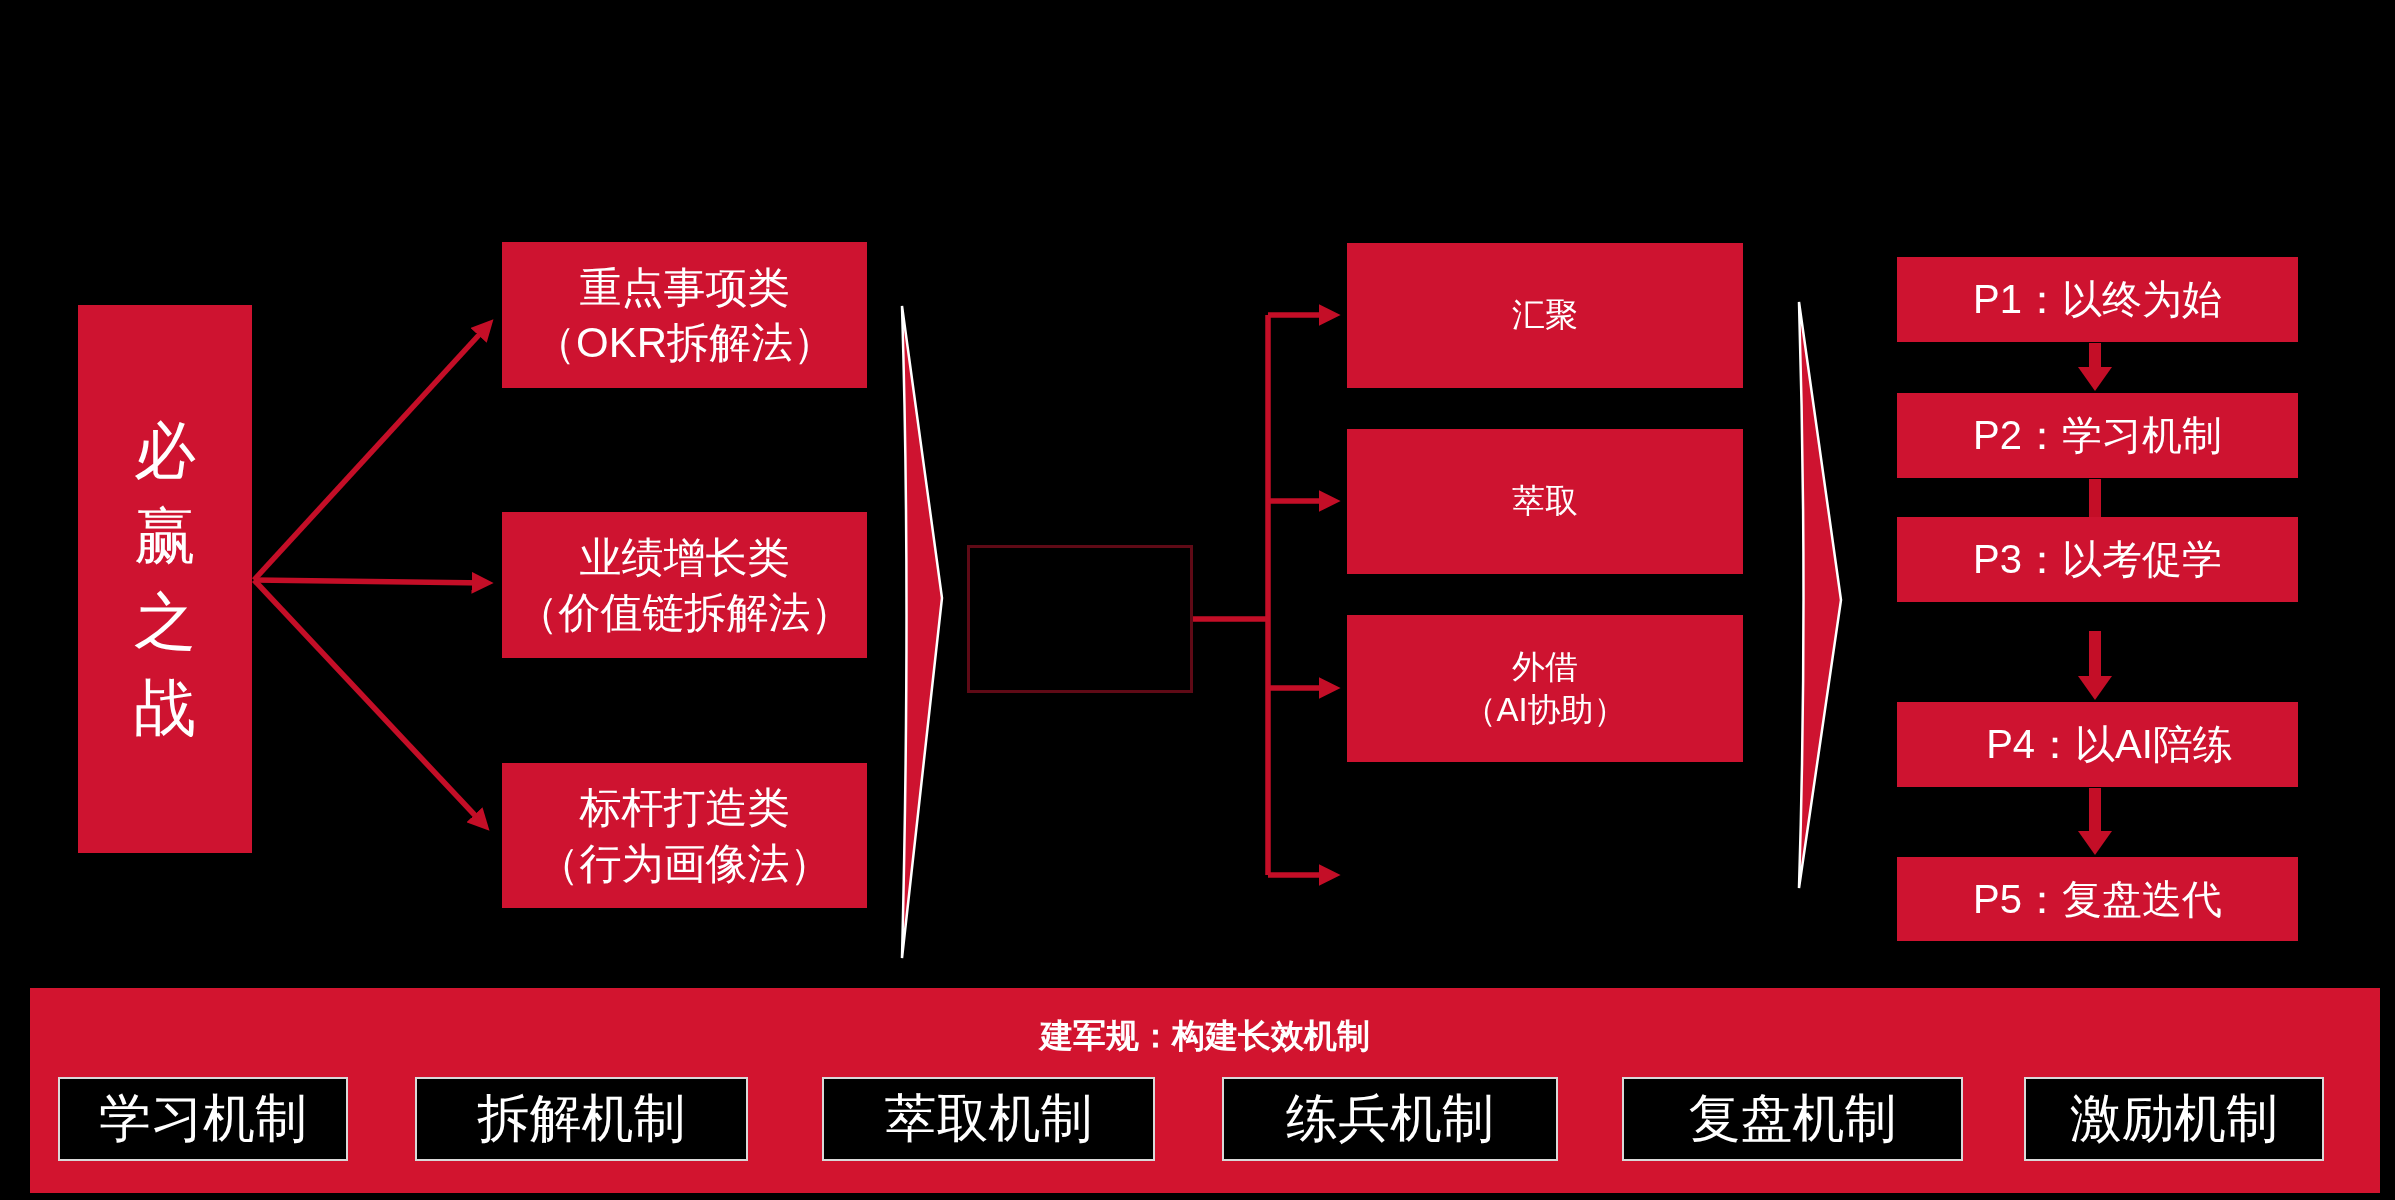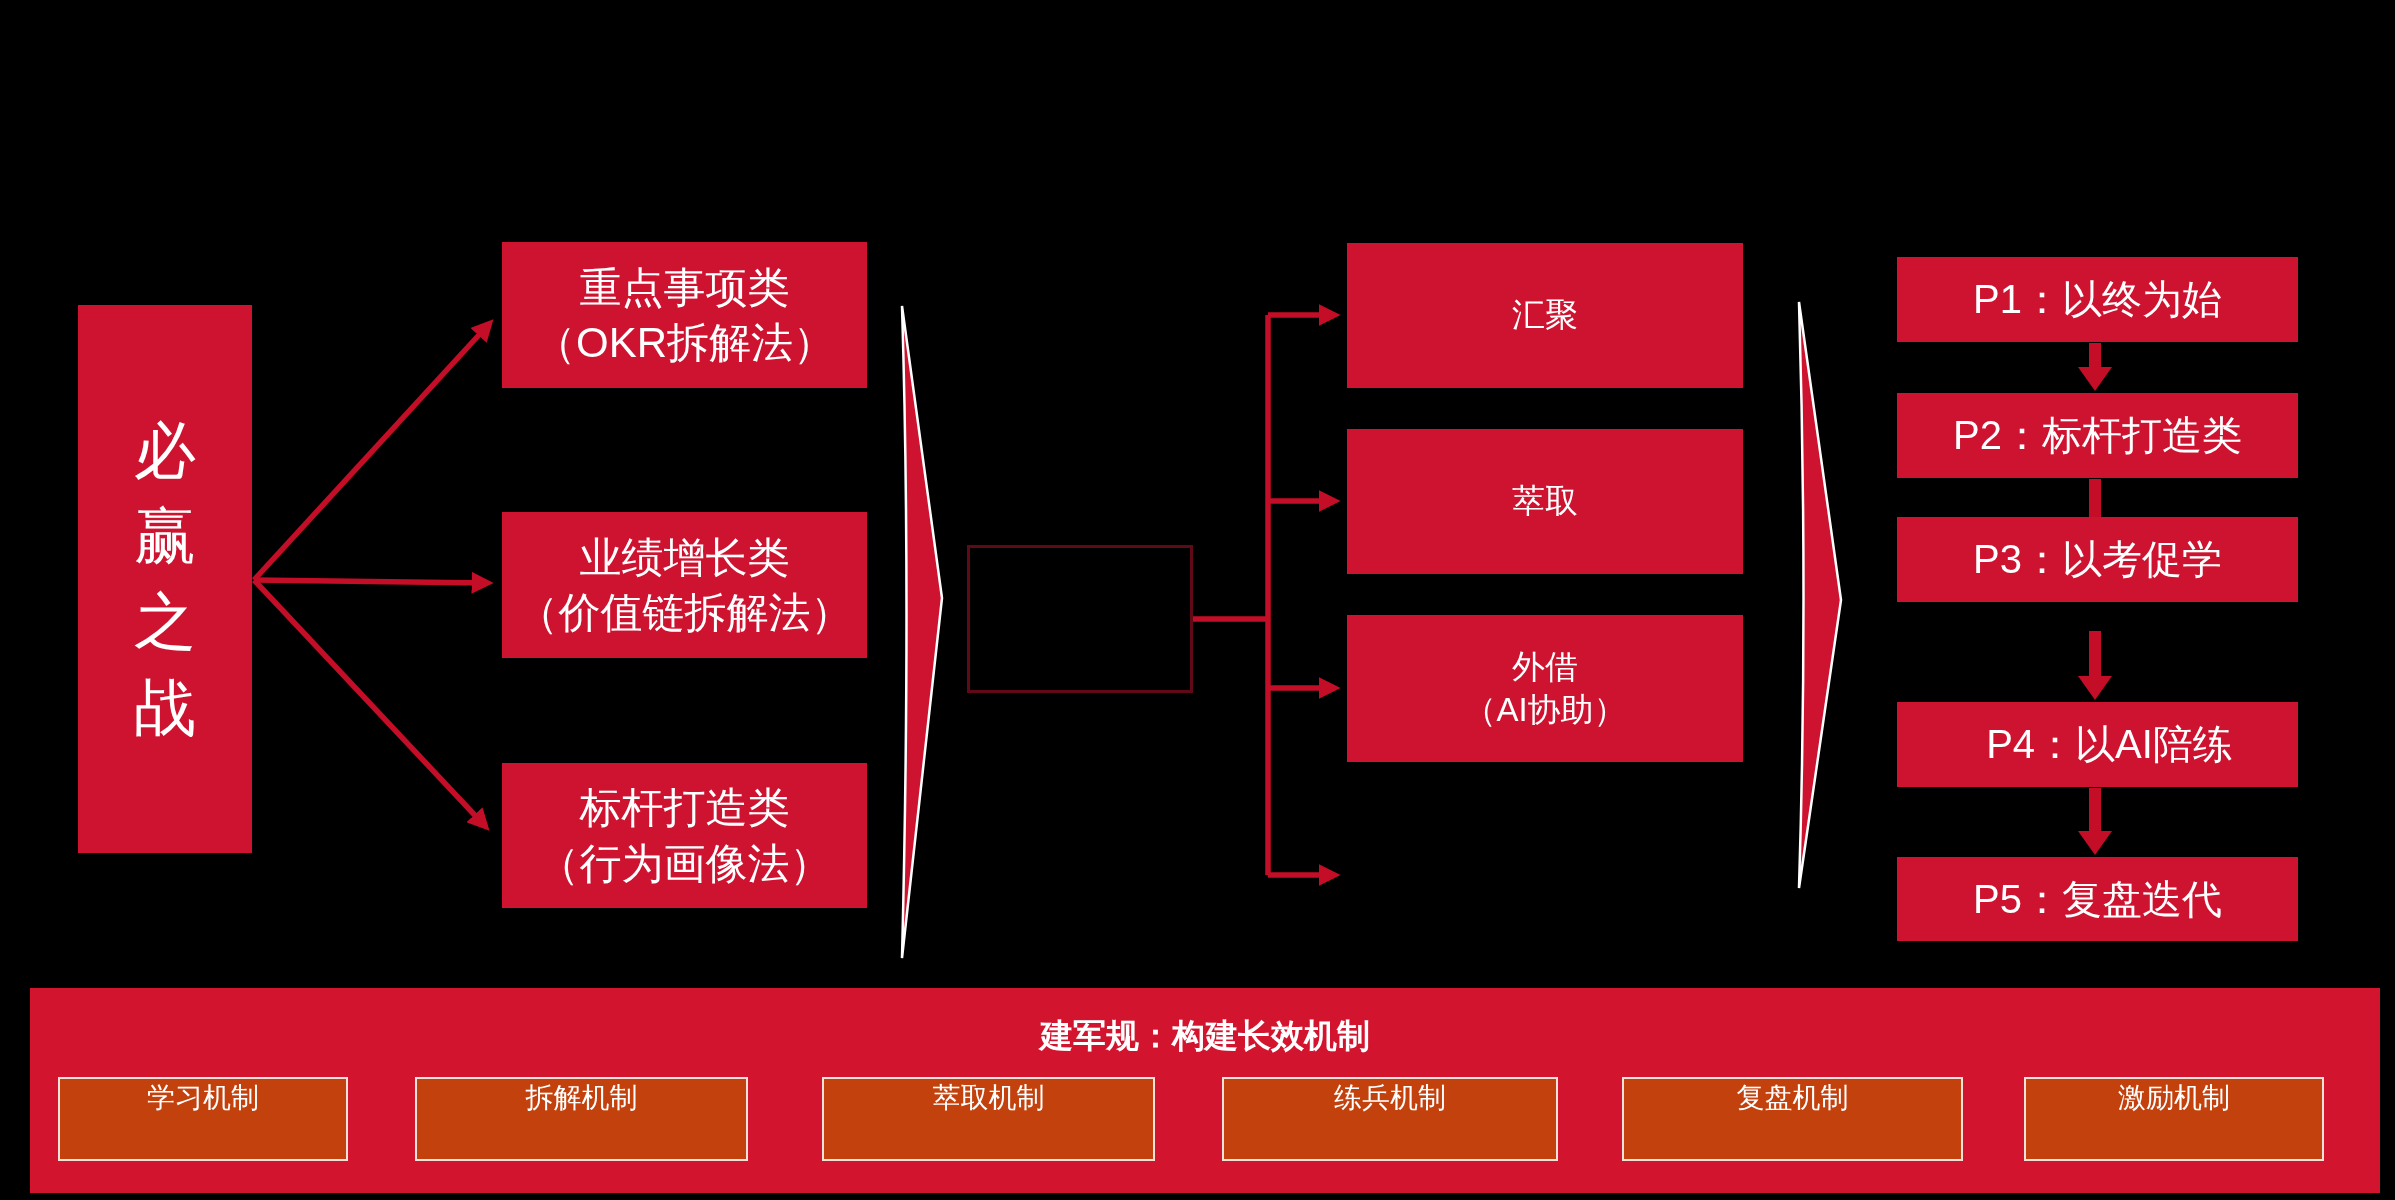--- a/index.html
+++ b/index.html
@@ -73,26 +73,27 @@
     left: 0; right: 0; top: 26px;
     text-align: center;
     color: #ffffff;
     font-size: 33px;
     font-weight: 700;
   }
   .mech-box {
     position: absolute;
     top: 89px;
     height: 84px;
-    background: #c2410c;
+    background: #000000;
     border: 2px solid rgba(255,255,255,0.85);
     color: #ffffff;
-    font-size: 28px;
+    font-size: 52px;
     display: flex;
     justify-content: center;
+    align-items: center;
     box-sizing: border-box;
   }
   .m-1 { left: 28px;   width: 290px; }
   .m-2 { left: 385px;  width: 333px; }
   .m-3 { left: 792px;  width: 333px; }
   .m-4 { left: 1192px; width: 336px; }
   .m-5 { left: 1592px; width: 341px; }
   .m-6 { left: 1994px; width: 300px; }
 </style>
 </head>
@@ -170,21 +171,21 @@
   </div>
   <div class="box ext-box ext-3">
     <span>外借</span>
     <span>（AI协助）</span>
   </div>
 
   <div class="box phase-box ph-1">
     <span>P1：以终为始</span>
   </div>
   <div class="box phase-box ph-2">
-    <span>P2：标杆打造类</span>
+    <span>P2：学习机制</span>
   </div>
   <div class="box phase-box ph-3">
     <span>P3：以考促学</span>
   </div>
   <div class="box phase-box ph-4">
     <span>P4：以AI陪练</span>
   </div>
   <div class="box phase-box ph-5">
     <span>P5：复盘迭代</span>
   </div>

